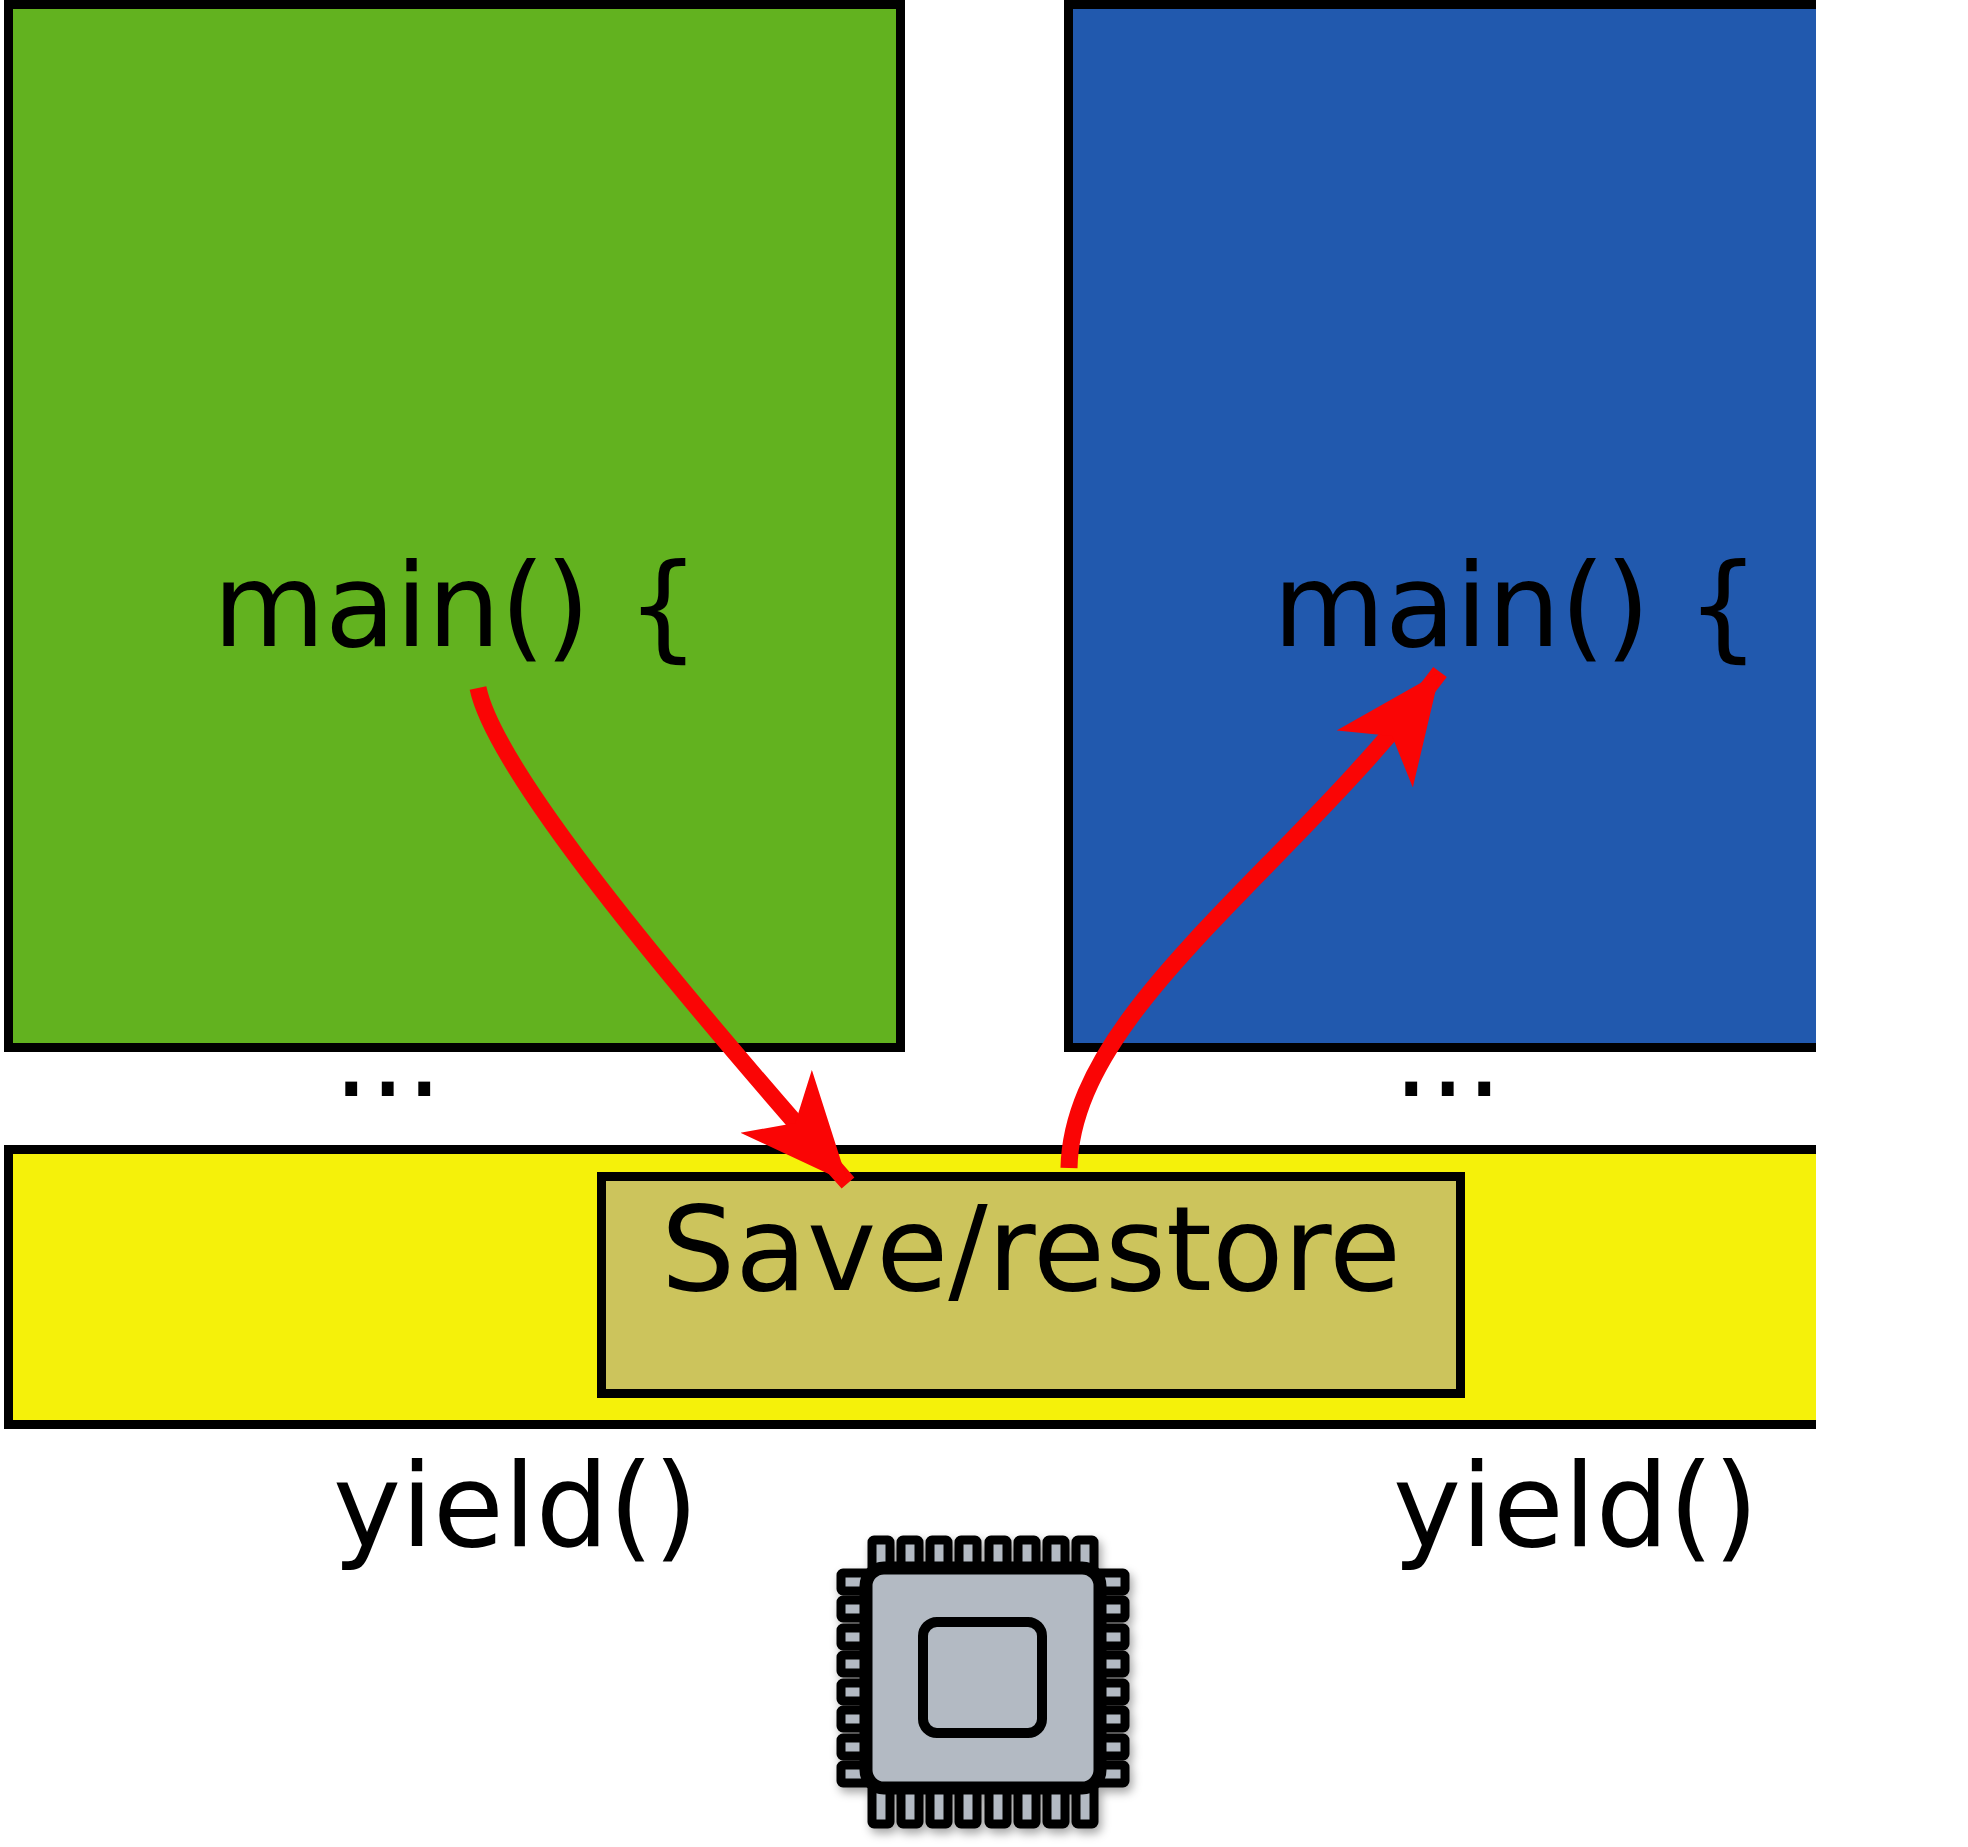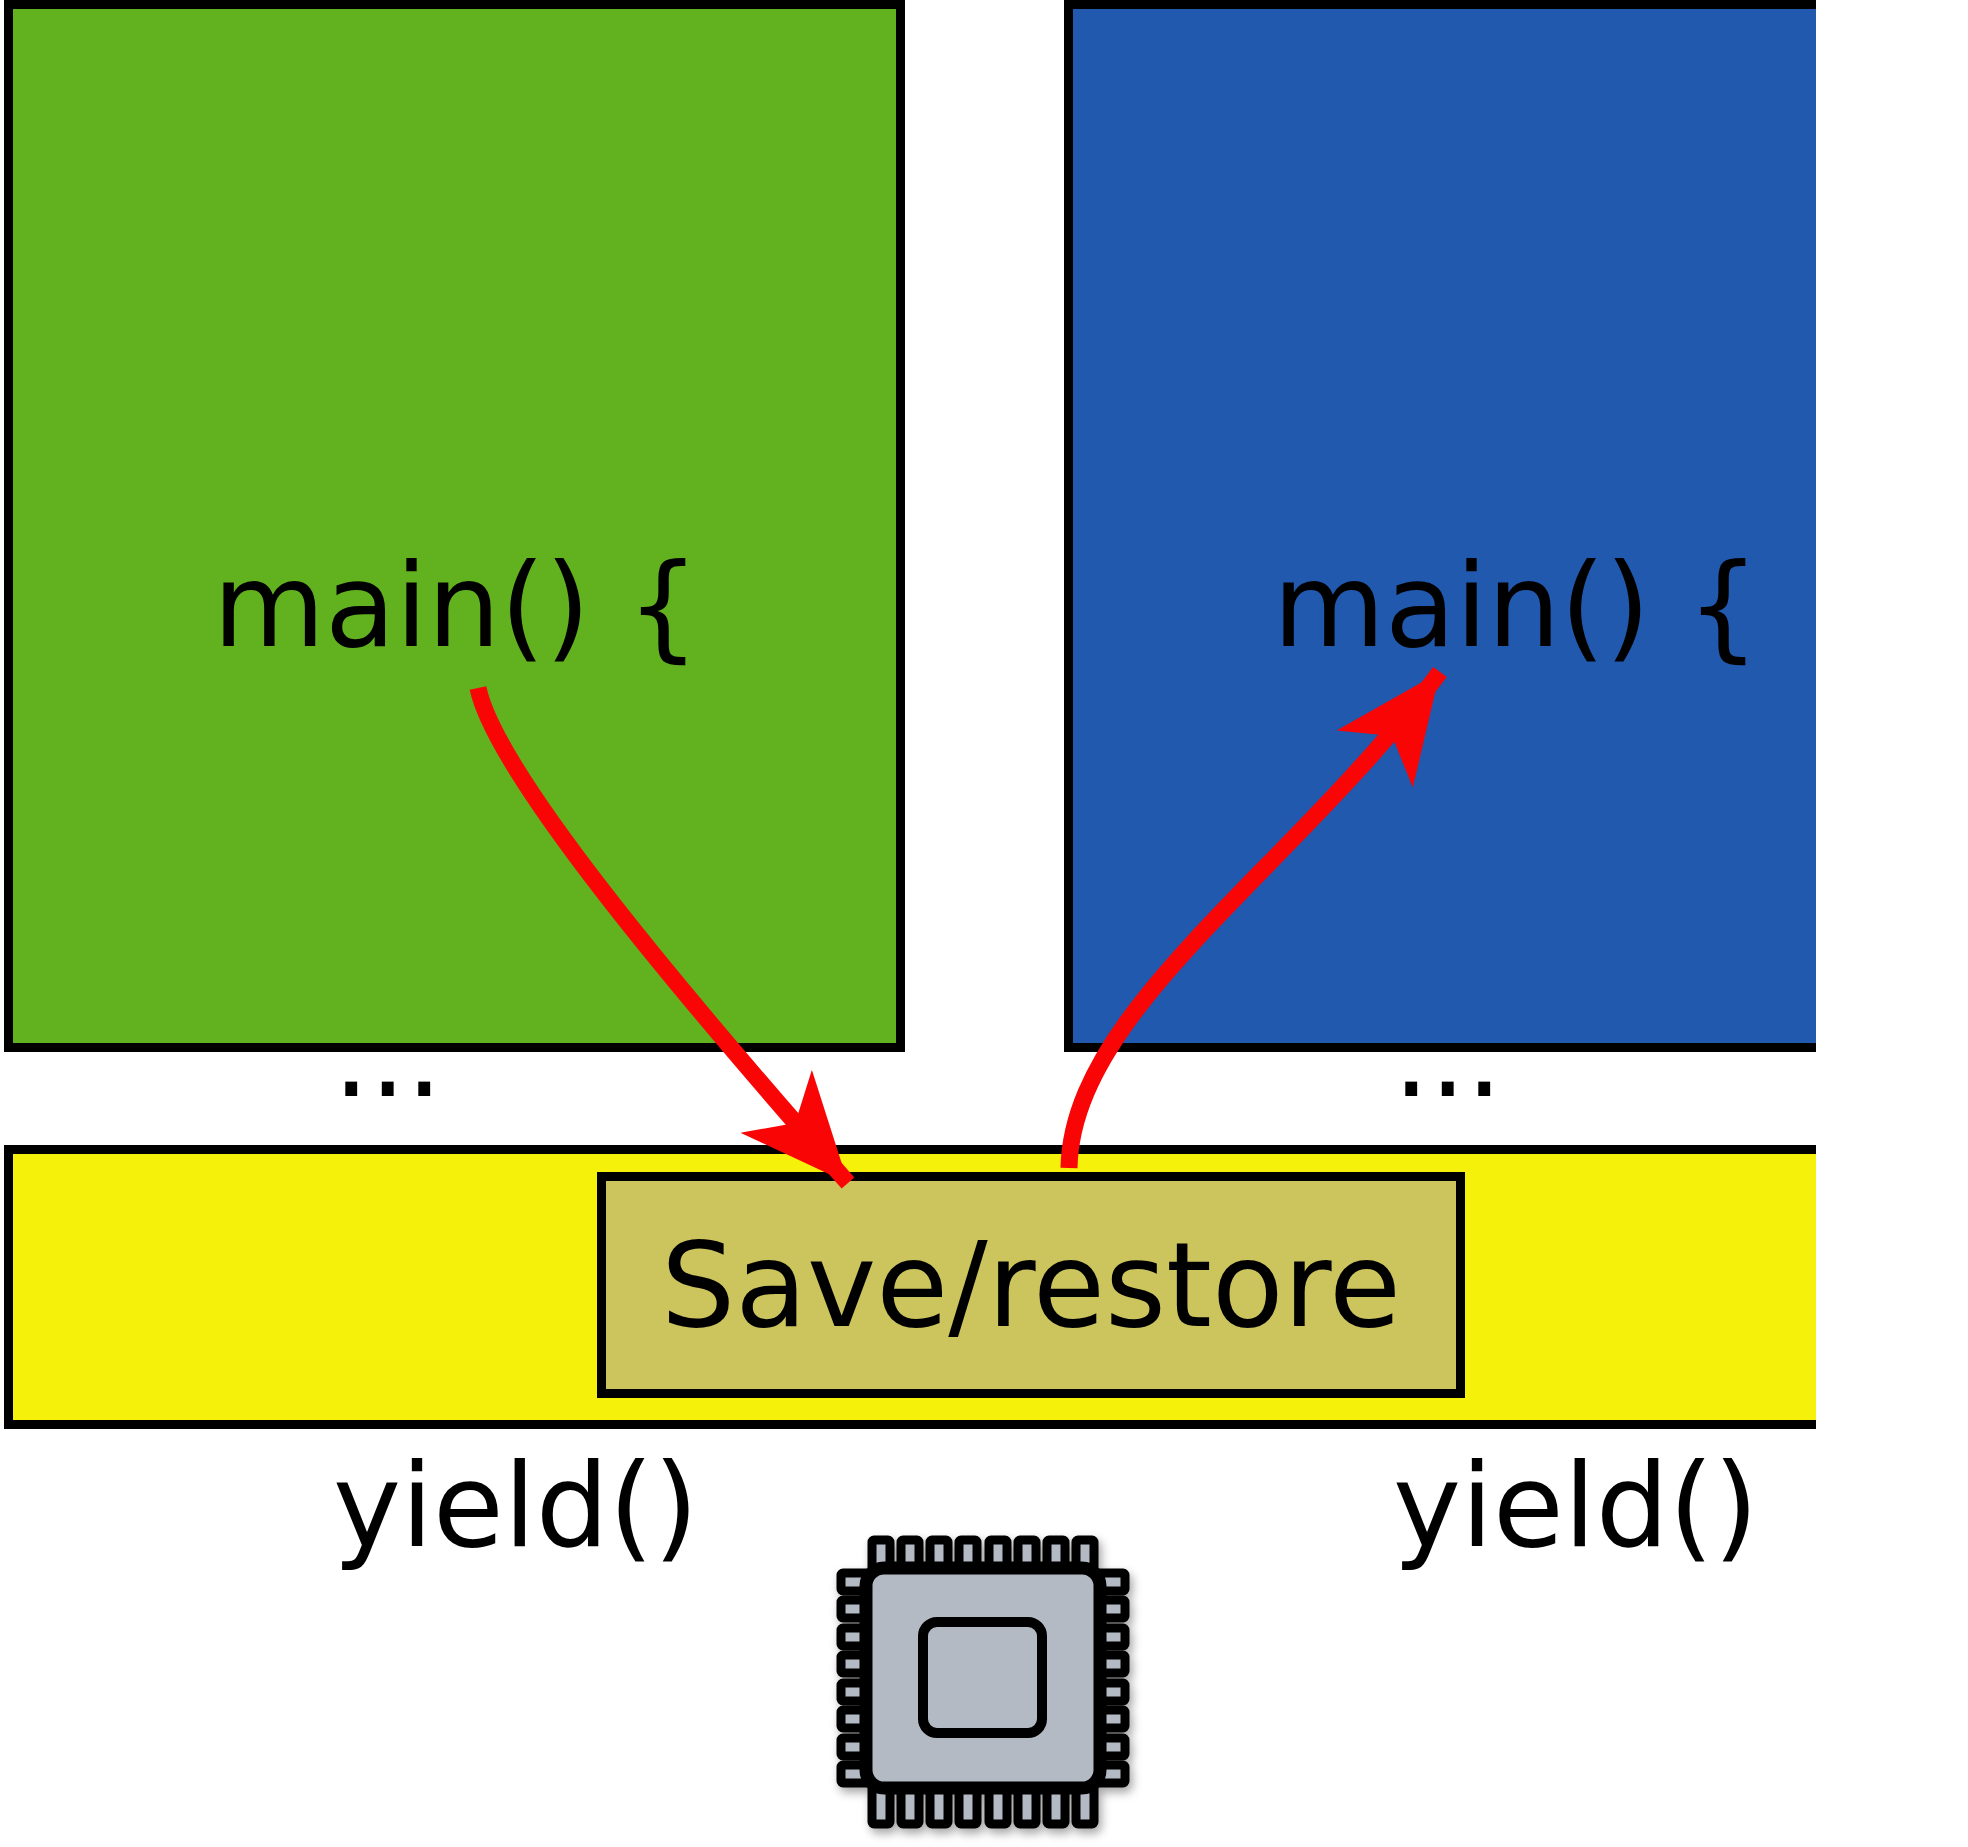--- a/index.html
+++ b/index.html
@@ -41,21 +41,21 @@
     border: 9px solid #000;
     box-sizing: border-box;
   }
   .save-restore-box {
     position: absolute;
     left: 597px; top: 1172px;
     width: 868px; height: 226px;
     border: 9px solid #000;
     box-sizing: border-box;
     display: flex;
-    align-items: center;
+    align-items: flex-start;
     justify-content: center;
     font-size: 117px;
     color: #000;
   }
   svg.arrow-overlay {
     position: absolute;
     left: 0; top: 0;
     width: 1968px; height: 1847px;
     pointer-events: none;
   }

